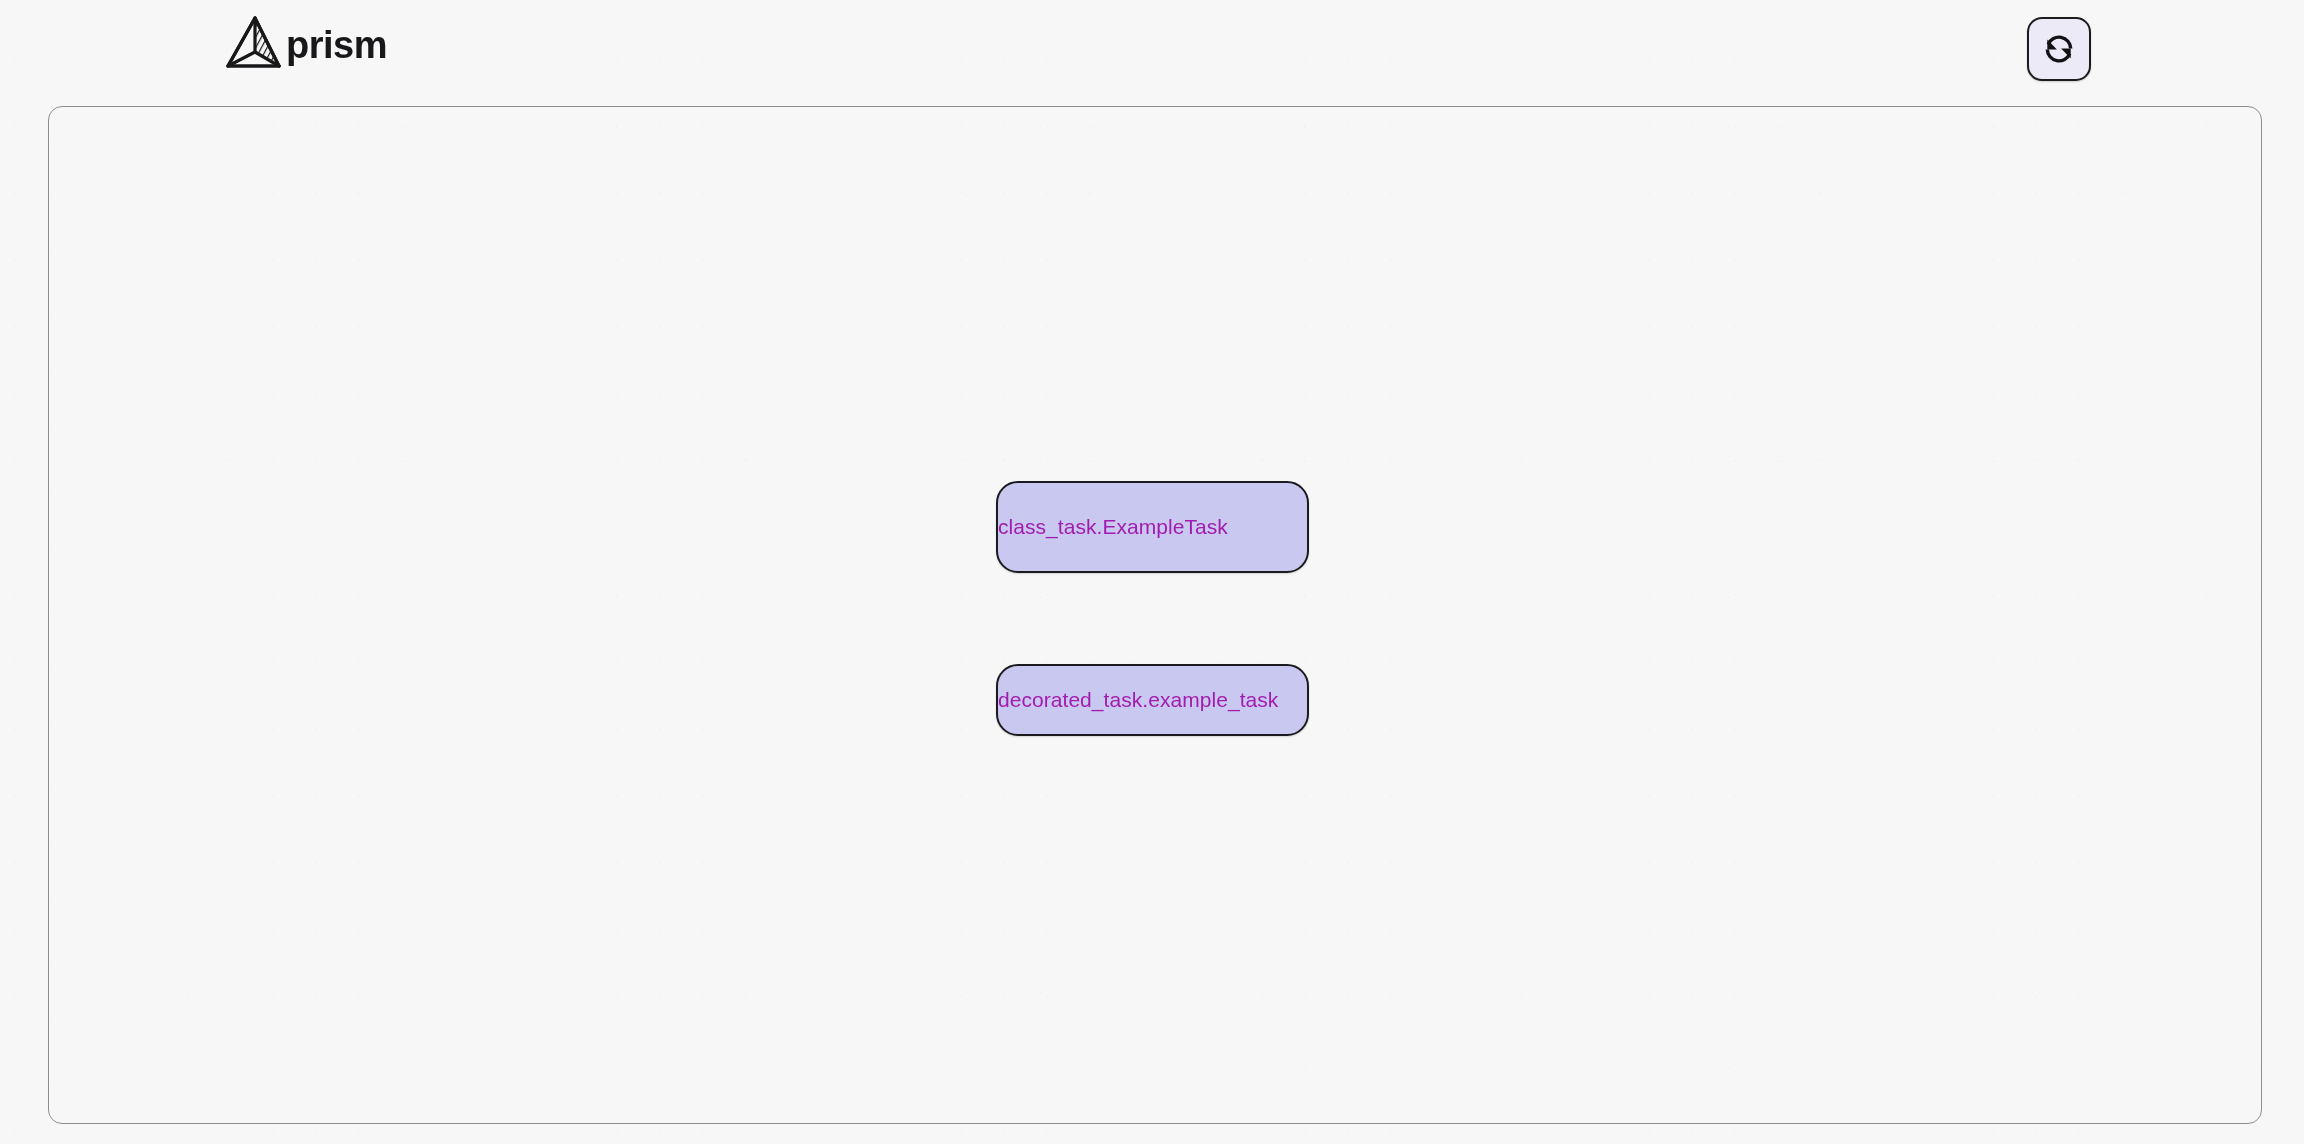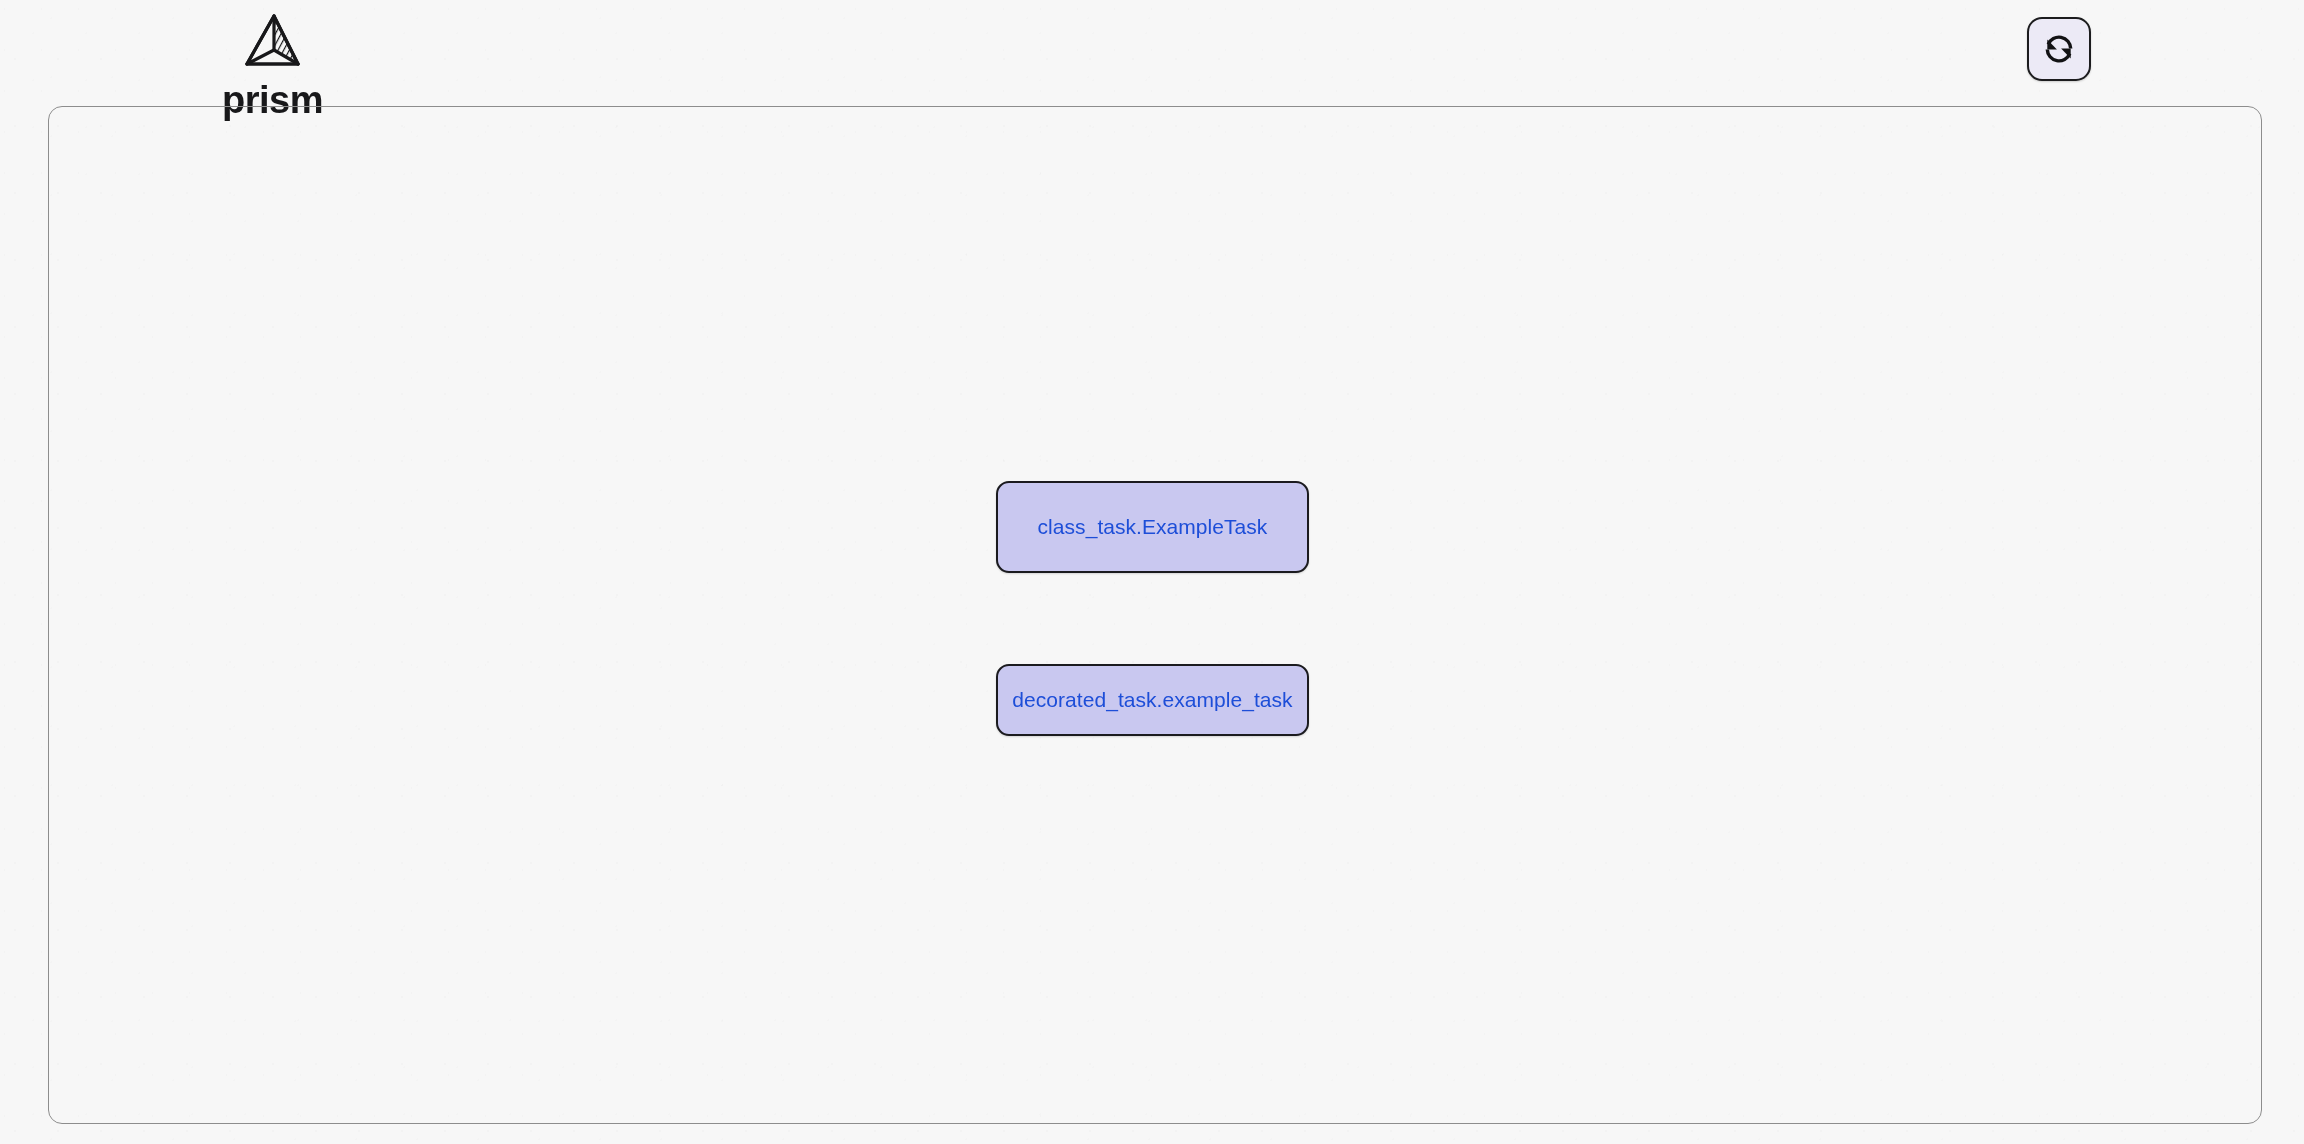--- a/index.html
+++ b/index.html
@@ -37,23 +37,22 @@
     width: 2304px;
     height: 106px;
     box-sizing: border-box;
   }
   #brand {
     position: absolute;
     left: 222px;
     top: 12px;
     display: flex;
     align-items: center;
-    gap: 9px;
+    gap: 2px;
     height: 62px;
-    flex-direction: column;
   }
   #brand-mark {
     width: 62px;
     height: 58px;
     display: block;
     flex: 0 0 auto;
   }
   #brand-name {
     font-size: 38px;
     font-weight: 700;
@@ -104,25 +103,25 @@
   #node-layer {
     position: absolute;
     inset: 0;
   }
 
   .graph-node {
     position: absolute;
     box-sizing: border-box;
     background: #c9c8f0;
     border: 2px solid #1b1b1f;
-    border-radius: 13px;
+    border-radius: 22px;
     display: flex;
     align-items: center;
-    justify-content: center;
-    color: #1d4ed8;
+    justify-content: flex-start;
+    color: #a21caf;
     font-size: 21px;
     font-weight: 400;
     letter-spacing: 0.05px;
     white-space: nowrap;
     cursor: pointer;
     box-shadow: 0 1px 2px rgba(0,0,0,0.14);
     user-select: none;
   }
 </style>
 </head>

